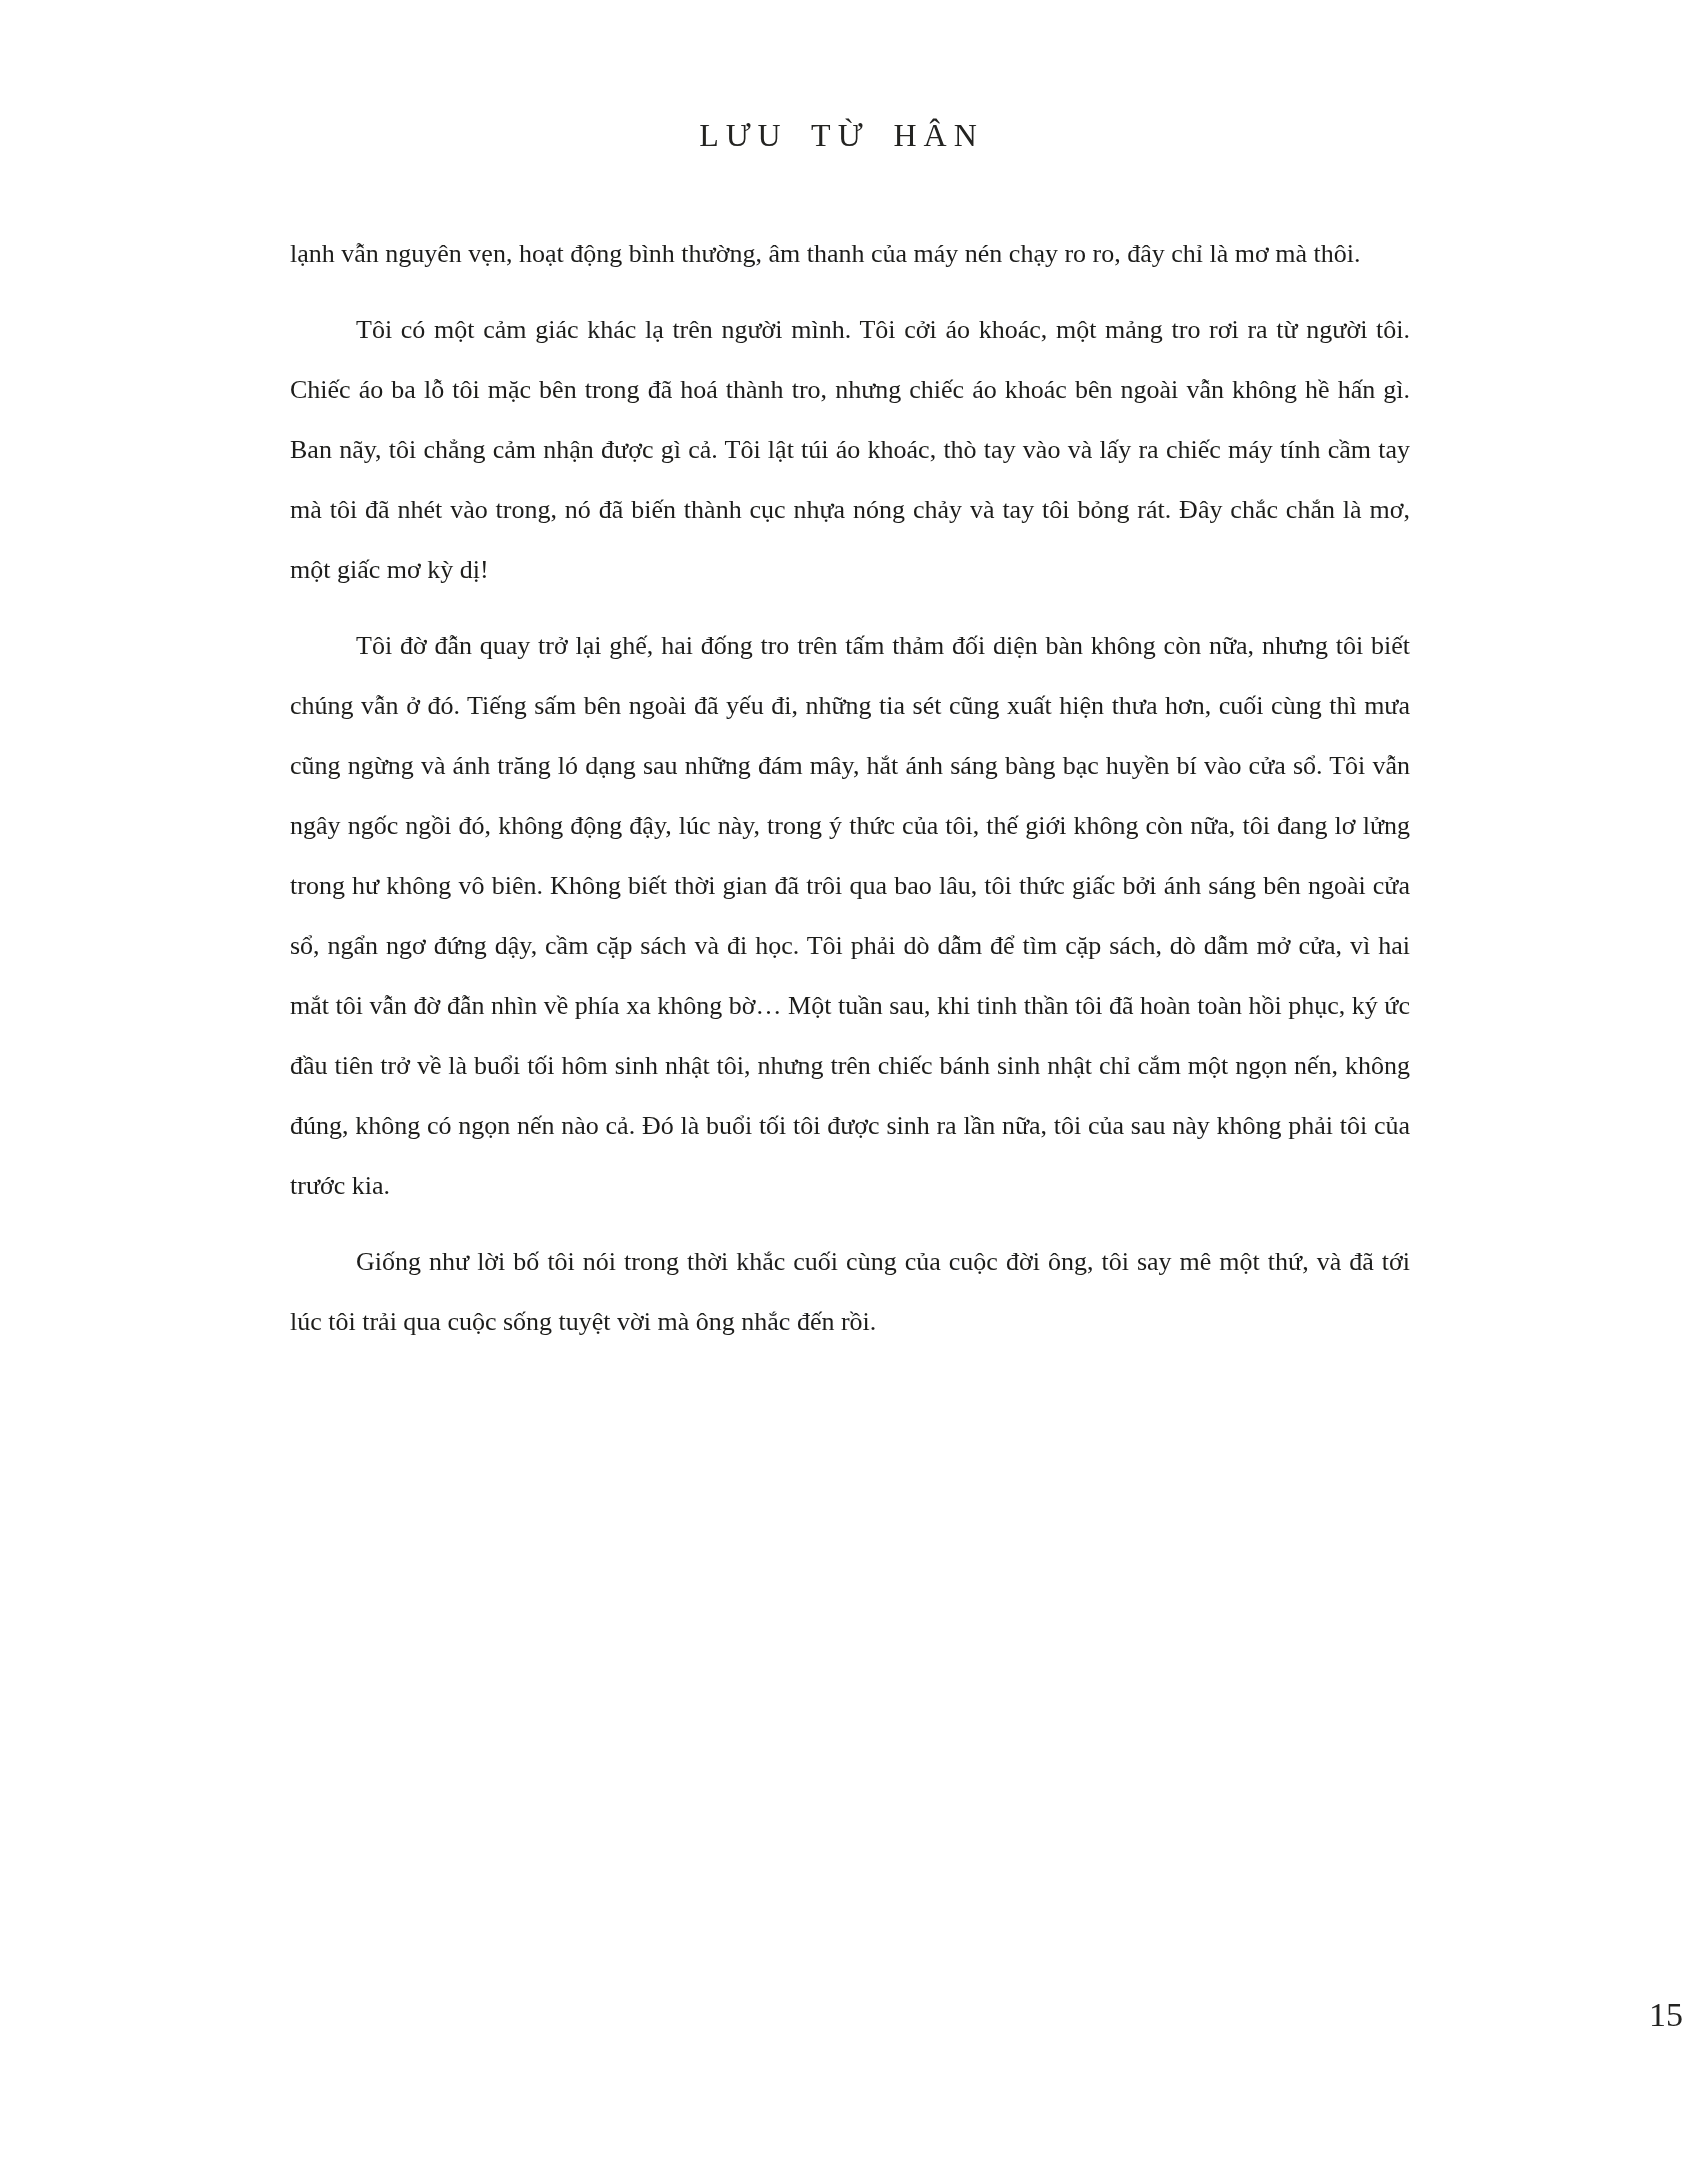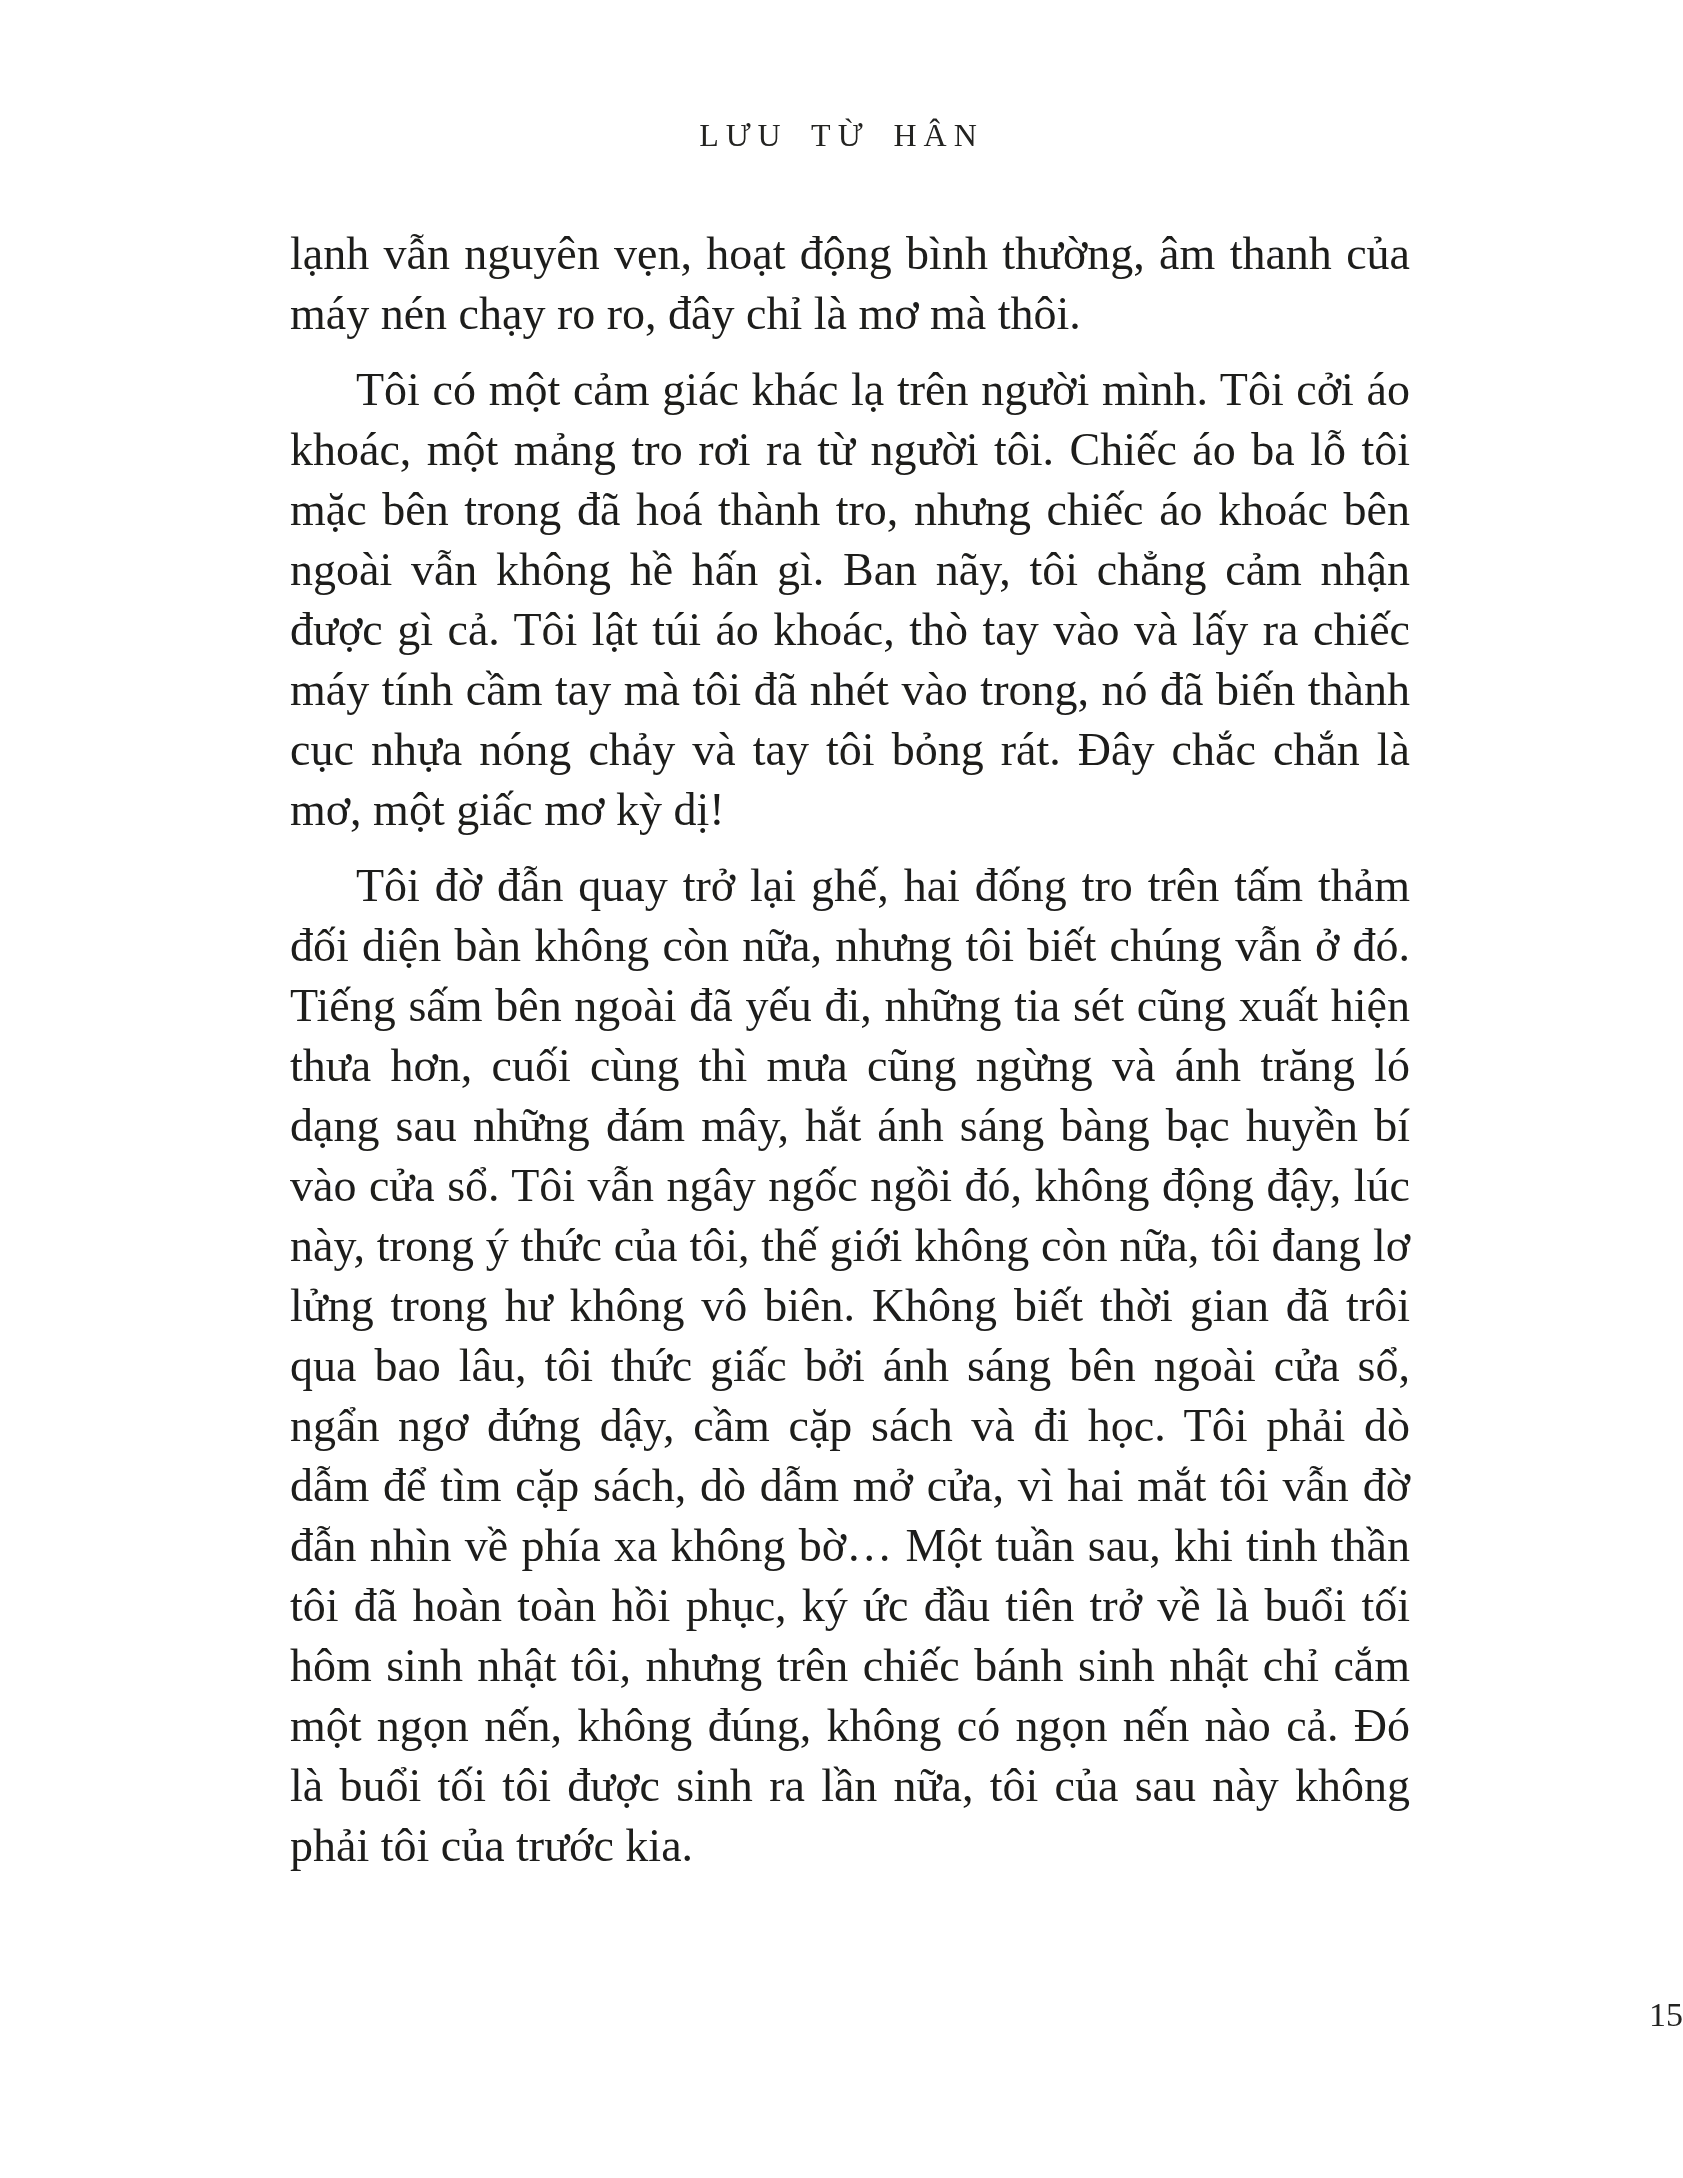--- a/index.html
+++ b/index.html
@@ -32,21 +32,21 @@
     color: #232321;
   }
   .page-body {
     position: absolute;
     top: 224px;
     left: 290px;
     width: 1120px;
   }
   .para {
     margin: 0 0 16px 0;
-    font-size: 46px;
+    font-size: 26px;
     line-height: 60px;
     text-align: justify;
     text-indent: 66px;
     color: #1d1d1b;
   }
   .para.no-indent {
     text-indent: 0;
   }
   .page-footer {
     position: absolute;
@@ -66,20 +66,21 @@
 <div class="page">
 
   <header class="running-header">
     <span>LƯU TỪ HÂN</span>
   </header>
 
   <main class="page-body">
     <p class="para no-indent">lạnh vẫn nguyên vẹn, hoạt động bình thường, âm thanh của máy nén chạy ro ro, đây chỉ là mơ mà thôi.</p>
     <p class="para">Tôi có một cảm giác khác lạ trên người mình. Tôi cởi áo khoác, một mảng tro rơi ra từ người tôi. Chiếc áo ba lỗ tôi mặc bên trong đã hoá thành tro, nhưng chiếc áo khoác bên ngoài vẫn không hề hấn gì. Ban nãy, tôi chẳng cảm nhận được gì cả. Tôi lật túi áo khoác, thò tay vào và lấy ra chiếc máy tính cầm tay mà tôi đã nhét vào trong, nó đã biến thành cục nhựa nóng chảy và tay tôi bỏng rát. Đây chắc chắn là mơ, một giấc mơ kỳ dị!</p>
     <p class="para">Tôi đờ đẫn quay trở lại ghế, hai đống tro trên tấm thảm đối diện bàn không còn nữa, nhưng tôi biết chúng vẫn ở đó. Tiếng sấm bên ngoài đã yếu đi, những tia sét cũng xuất hiện thưa hơn, cuối cùng thì mưa cũng ngừng và ánh trăng ló dạng sau những đám mây, hắt ánh sáng bàng bạc huyền bí vào cửa sổ. Tôi vẫn ngây ngốc ngồi đó, không động đậy, lúc này, trong ý thức của tôi, thế giới không còn nữa, tôi đang lơ lửng trong hư không vô biên. Không biết thời gian đã trôi qua bao lâu, tôi thức giấc bởi ánh sáng bên ngoài cửa sổ, ngẩn ngơ đứng dậy, cầm cặp sách và đi học. Tôi phải dò dẫm để tìm cặp sách, dò dẫm mở cửa, vì hai mắt tôi vẫn đờ đẫn nhìn về phía xa không bờ… Một tuần sau, khi tinh thần tôi đã hoàn toàn hồi phục, ký ức đầu tiên trở về là buổi tối hôm sinh nhật tôi, nhưng trên chiếc bánh sinh nhật chỉ cắm một ngọn nến, không đúng, không có ngọn nến nào cả. Đó là buổi tối tôi được sinh ra lần nữa, tôi của sau này không phải tôi của trước kia.</p>
+    <p class="para">Giống như lời bố tôi nói trong thời khắc cuối cùng của cuộc đời ông, tôi say mê một thứ, và đã tới lúc tôi trải qua cuộc sống tuyệt vời mà ông nhắc đến rồi.</p>
   </main>
 
   <footer class="page-footer">
     <span>15</span>
   </footer>
 
 </div>
 
 
 </body></html>

